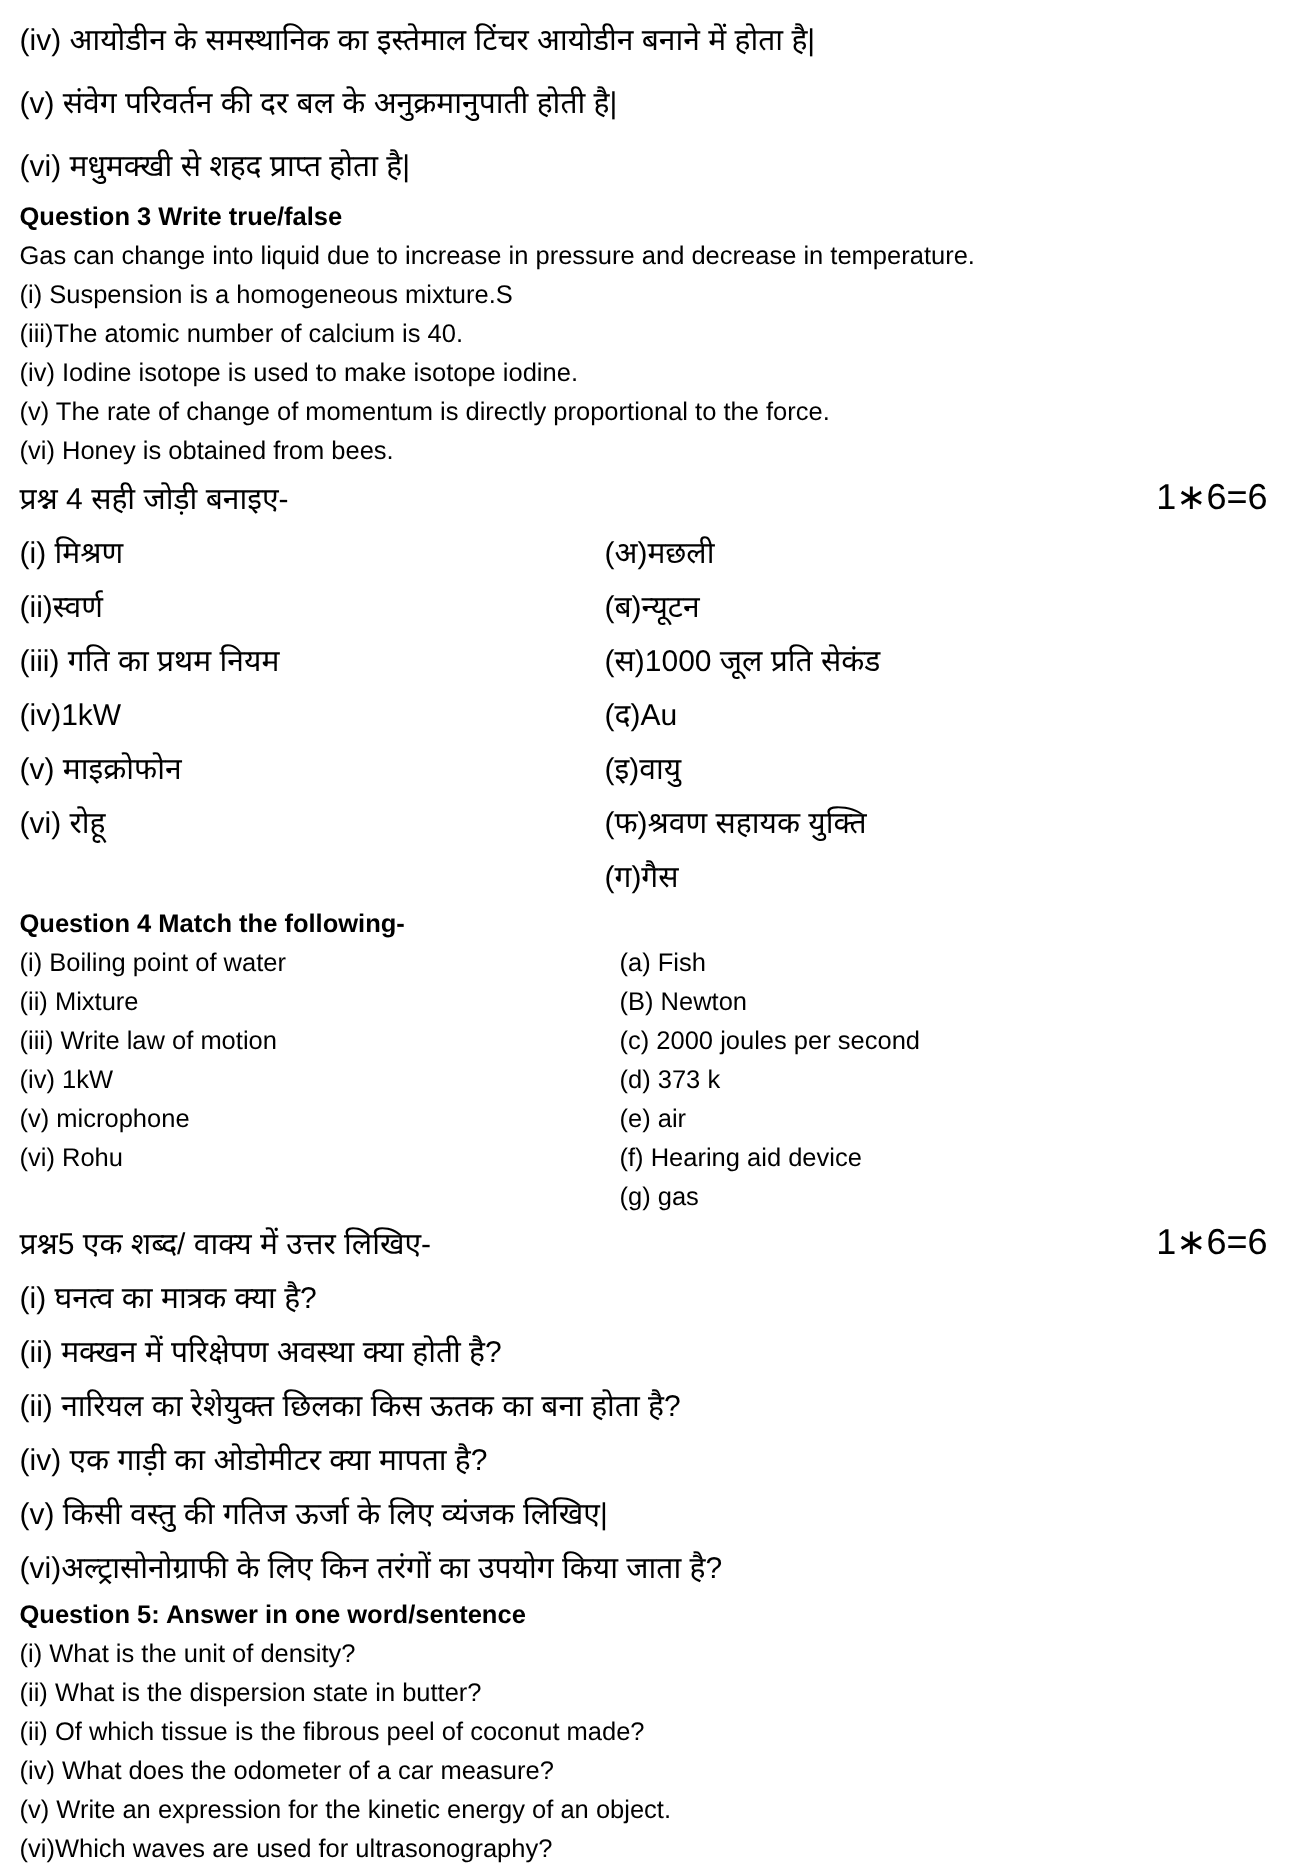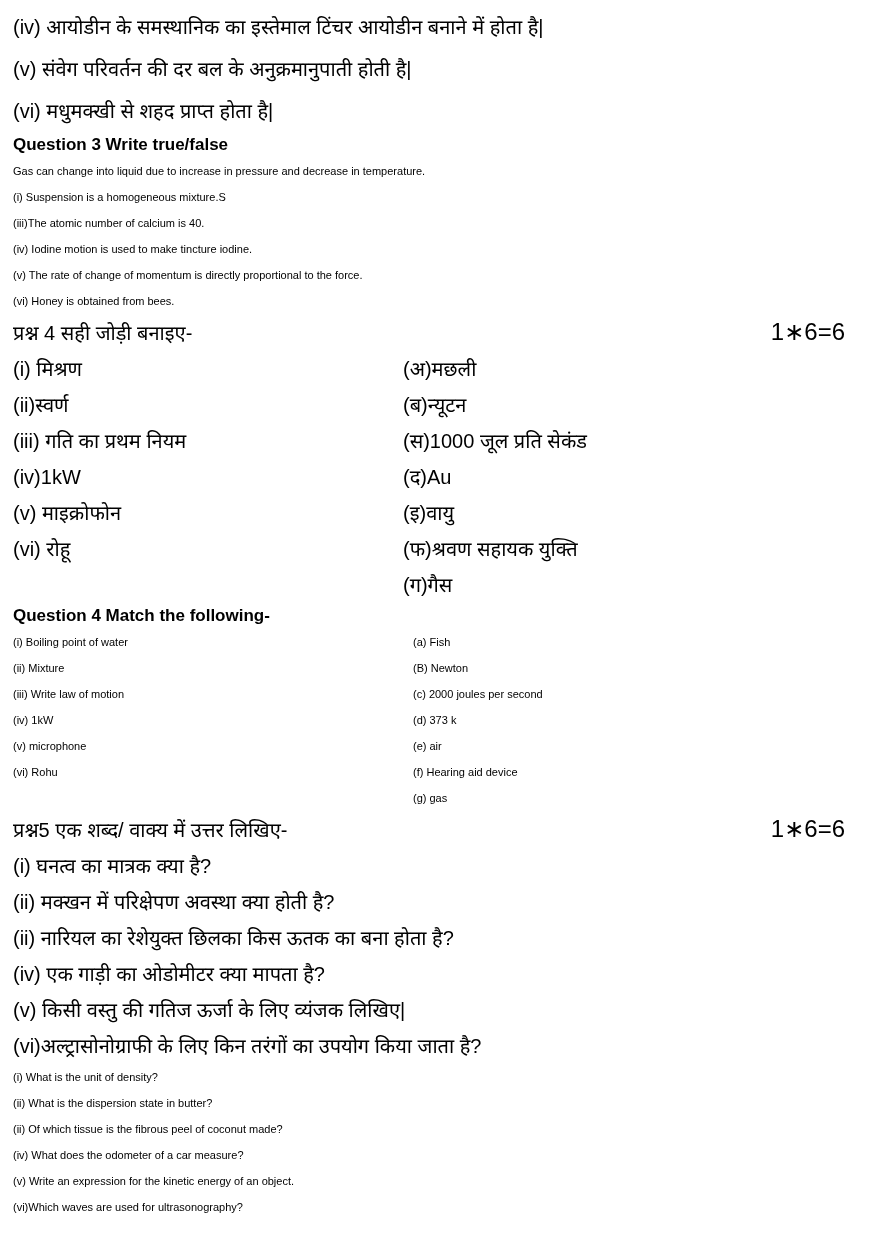--- a/index.html
+++ b/index.html
@@ -25,21 +25,21 @@
     white-space: nowrap;
   }
   .hi-row-line {
     font-size: 20px;
     line-height: 36px;
     white-space: nowrap;
     align-items: flex-end;
   }
   
   .en-line {
-    font-size: 11px;
+    font-size: 17px;
     line-height: 26px;
     white-space: nowrap;
   }
   .en-heading {
     font-size: 17px;
     line-height: 26px;
     font-weight: bold;
     white-space: nowrap;
   }
   
@@ -71,21 +71,21 @@
     <div class="hi-line">(iv) आयोडीन के समस्थानिक का इस्तेमाल टिंचर आयोडीन बनाने में होता है|</div>
     <div class="hi-line">(v) संवेग परिवर्तन की दर बल के अनुक्रमानुपाती होती है|</div>
     <div class="hi-line">(vi) मधुमक्खी से शहद प्राप्त होता है|</div>
   </section>
 
   <section>
     <div class="en-heading">Question 3 Write true/false</div>
     <div class="en-line">Gas can change into liquid due to increase in pressure and decrease in temperature.</div>
     <div class="en-line">(i) Suspension is a homogeneous mixture.S</div>
     <div class="en-line">(iii)The atomic number of calcium is 40.</div>
-    <div class="en-line">(iv) Iodine motion is used to make tincture iodine.</div>
+    <div class="en-line">(iv) Iodine isotope is used to make isotope iodine.</div>
     <div class="en-line">(v) The rate of change of momentum is directly proportional to the force.</div>
     <div class="en-line">(vi) Honey is obtained from bees.</div>
   </section>
 
   <section>
     <div class="heading-row hi-row-line">
       <span>प्रश्न 4  सही जोड़ी बनाइए-</span>
       <span class="marks">1∗6=6</span>
     </div>
     <div class="match-row hi-row-line">
@@ -157,20 +157,21 @@
     </div>
     <div class="hi-row-line">(i) घनत्व का मात्रक क्या है?</div>
     <div class="hi-row-line">(ii) मक्खन में परिक्षेपण अवस्था क्या होती है?</div>
     <div class="hi-row-line">(ii) नारियल का रेशेयुक्त छिलका किस ऊतक का बना होता है?</div>
     <div class="hi-row-line">(iv) एक गाड़ी का ओडोमीटर क्या मापता है?</div>
     <div class="hi-row-line">(v) किसी वस्तु की गतिज ऊर्जा के लिए व्यंजक लिखिए|</div>
     <div class="hi-row-line">(vi)अल्ट्रासोनोग्राफी के लिए किन तरंगों का उपयोग किया जाता है?</div>
   </section>
 
   <section>
+    <div class="en-heading">Question 5: Answer in one word/sentence</div>
     <div class="en-line">(i) What is the unit of density?</div>
     <div class="en-line">(ii) What is the dispersion state in butter?</div>
     <div class="en-line">(ii) Of which tissue is the fibrous peel of coconut made?</div>
     <div class="en-line">(iv) What does the odometer of a car measure?</div>
     <div class="en-line">(v) Write an expression for the kinetic energy of an object.</div>
     <div class="en-line">(vi)Which waves are used for ultrasonography?</div>
   </section>
 
 </div>
 

